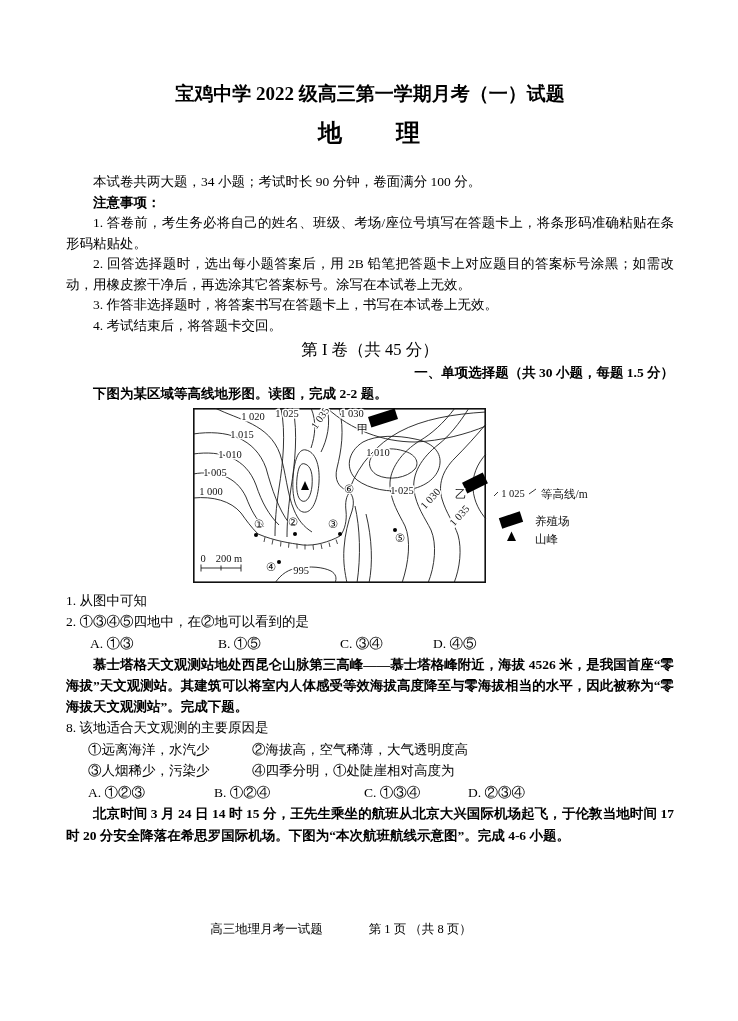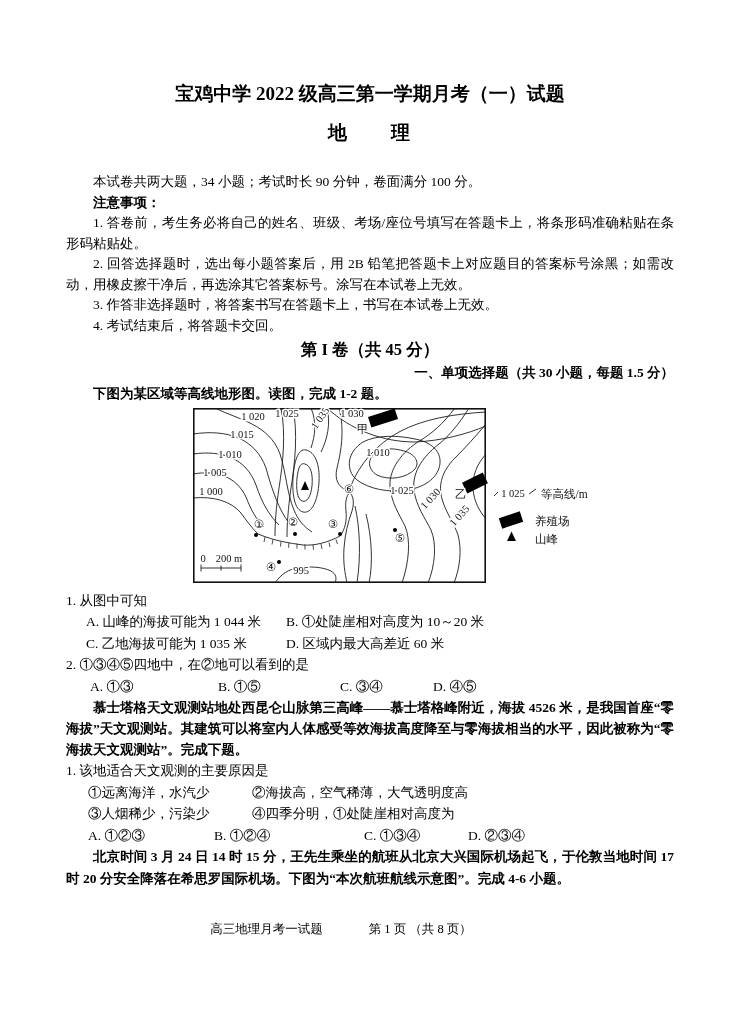--- a/index.html
+++ b/index.html
@@ -1,24 +1,24 @@
 <!DOCTYPE html>
 <html lang="zh"><head>
 <meta charset="utf-8">
 <style>
   html,body{margin:0;padding:0;background:#fff;}
   body{width:738px;height:1021px;position:relative;color:#000;
        font-family:"Liberation Serif","DejaVu Serif",serif;}
   .page{position:absolute;inset:0;padding:82px 64px 0 66px;box-sizing:border-box;}
   .exam-title{text-align:center;font-size:19px;font-weight:bold;line-height:24px;margin:0 0 15px;}
-  .subject-title{text-align:center;font-size:19px;font-weight:bold;line-height:24px;margin:0 0 27px;letter-spacing:2px;}
+  .subject-title{text-align:center;font-size:24px;font-weight:bold;line-height:24px;margin:0 0 27px;letter-spacing:2px;}
   p.body{font-size:13.5px;line-height:20.5px;margin:0;text-align:justify;}
   .indent{text-indent:2em;}
   .bold{font-weight:bold;}
-  .sec-title{text-align:center;font-size:16.5px;font-weight:bold;line-height:22px;margin:3px 0 1px;}
+  .sec-title{text-align:center;font-size:16.5px;font-weight:normal;line-height:22px;margin:3px 0 1px;}
   .part-head{font-size:13.5px;font-weight:bold;line-height:21px;margin:0;text-align:right;}
   .fig{margin:3px 0 2px 127px;line-height:0;}
   .qline{font-size:13.5px;line-height:21.5px;margin:0;}
   .grid{display:grid;font-size:13.5px;line-height:21.5px;}
   .g-q1{grid-template-columns:200px auto;padding-left:20px;}
   .g-q2{grid-template-columns:128px 122px 93px auto;padding-left:24px;}
   .g-q3sub{grid-template-columns:164px auto;padding-left:22px;}
   .g-q3{grid-template-columns:119px 143px 97px auto;padding-left:22px;gap:7px;}
   .footer{position:absolute;top:921px;left:0;width:100%;text-align:center;font-size:12.5px;}
   .footer .fgap{display:inline-block;width:46px;}
@@ -45,21 +45,21 @@
 
   <p class="body indent">本试卷共两大题，34 小题；考试时长 90 分钟，卷面满分 100 分。</p>
   <p class="body indent bold">注意事项：</p>
   <p class="body indent">1. 答卷前，考生务必将自己的姓名、班级、考场/座位号填写在答题卡上，将条形码准确粘贴在条形码粘贴处。</p>
   <p class="body indent">2. 回答选择题时，选出每小题答案后，用 2B 铅笔把答题卡上对应题目的答案标号涂黑；如需改动，用橡皮擦干净后，再选涂其它答案标号。涂写在本试卷上无效。</p>
   <p class="body indent">3. 作答非选择题时，将答案书写在答题卡上，书写在本试卷上无效。</p>
   <p class="body indent">4. 考试结束后，将答题卡交回。</p>
 
   <div class="sec-title">第 I 卷（共 45 分）</div>
   <p class="part-head">一、单项选择题（共 30 小题，每题 1.5 分）</p>
-  <p class="qline indent bold">下图为某区域等高线地形图。读图，完成 1-2 题。</p>
+  <p class="qline indent bold">下图为某区域等高线地形图。读图，完成 2-2 题。</p>
 
   <div class="fig">
     <svg width="500" height="180" viewBox="0 0 500 180">
 
       <rect class="cb" x="0.8" y="0.8" width="291.4" height="173.4"></rect>
 
       <path class="c" d="M 22,0 C 46,12 76,16 87,46 C 93,64 94,86 101,102 C 105,112 111,119 119,124"></path>
       <path class="c" d="M 0,26 C 34,21 62,30 73,60 C 79,82 86,102 96,115"></path>
       <path class="c" d="M 0,46 C 29,42 53,50 63,77 C 69,95 76,107 86,117"></path>
       <path class="c" d="M 0,66 C 23,62 43,68 53,89 C 58,102 63,111 71,119"></path>
@@ -144,42 +144,36 @@
           </g>
         <text class="cjk" x="36" y="117">养殖场</text>
         <path class="solid" d="M 8,133 L 12.5,123.5 L 17,133 Z"></path>
         <text class="cjk" x="36" y="135">山峰</text>
       </g>
     </svg>
   </div>
 
   <div>
     <p class="qline">1. 从图中可知</p>
-    <div class="grid g-q1">
-      <span>A. 山峰的海拔可能为 1 044 米</span>
-      <span>B. ①处陡崖相对高度为 10～20 米</span>
-      <span>C. 乙地海拔可能为 1 035 米</span>
-      <span>D. 区域内最大高差近 60 米</span>
-    </div>
   </div>
 
   <div>
     <p class="qline">2. ①③④⑤四地中，在②地可以看到的是</p>
     <div class="grid g-q2">
       <span>A. ①③</span>
       <span>B. ①⑤</span>
       <span>C. ③④</span>
       <span>D. ④⑤</span>
     </div>
   </div>
 
   <p class="body indent bold" style="line-height:21px;">慕士塔格天文观测站地处西昆仑山脉第三高峰——慕士塔格峰附近，海拔 4526 米，是我国首座“零海拔”天文观测站。其建筑可以将室内人体感受等效海拔高度降至与零海拔相当的水平，因此被称为“零海拔天文观测站”。完成下题。</p>
 
   <div>
-    <p class="qline">1. 该地适合天文观测的主要原因是</p>
+    <p class="qline">8. 该地适合天文观测的主要原因是</p>
     <div class="grid g-q3sub">
       <span>①远离海洋，水汽少</span>
       <span>②海拔高，空气稀薄，大气透明度高</span>
       <span>③人烟稀少，污染少</span>
       <span>④四季分明，①处陡崖相对高度为</span>
     </div>
     <div class="grid g-q3">
       <span>A. ①②③</span>
       <span>B. ①②④</span>
       <span>C. ①③④</span>

